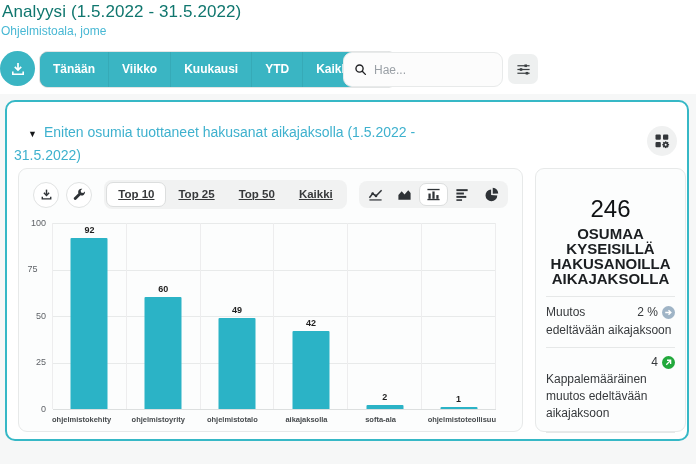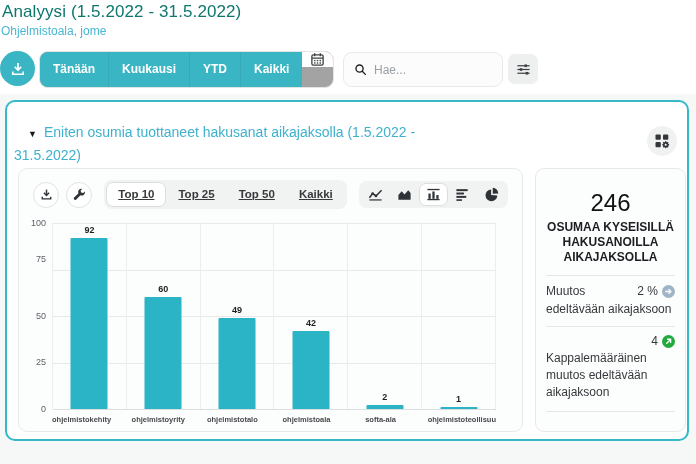--- a/index.html
+++ b/index.html
@@ -35,21 +35,21 @@
   .outer-card { position:absolute; left:5px; top:100px; width:684px; height:341px; background:#fff;
     border:2px solid #36b8c6; border-radius:10px; }
   .section-head { position:absolute; left:7px; top:20px; width:445px; text-indent:14px;
     font-size:14px; line-height:21px; color:#3eb1ce; font-weight:500; cursor:pointer; }
   .caret { display:inline-block; font-size:9px; color:#16181a; margin-right:7px; text-indent:0; }
   .gear-btn { position:absolute; right:10px; top:24px; width:30px; height:30px; border-radius:50%;
     background:#f0f1f1; display:flex; align-items:center; justify-content:center; cursor:pointer; }
 
   .inner-card { position:absolute; top:66px; background:#fcfdfd; border:1px solid #e7e9e9; border-radius:9px; }
   .chart-card { left:11px; width:505px; height:264px; }
-  .stats-card { left:528px; width:151px; height:264px; padding:8px 10px; }
+  .stats-card { left:528px; width:151px; height:264px; padding:14px 10px; }
 
   
   .controls { margin-top:11px; display:flex; justify-content:center; align-items:center; gap:12px; }
   .mini-group { display:flex; gap:7px; }
   .mini-circle { width:26px; height:26px; border-radius:50%; border:1px solid #e1e3e3; background:#fff;
     display:flex; align-items:center; justify-content:center; cursor:pointer; }
   .seg-group { display:flex; background:#f1f2f2; border-radius:8px; padding:2px; }
   .seg { padding:4px 11px; font-size:11.5px; line-height:15px; font-weight:600; color:#37393b;
     border-radius:7px; border:1px solid transparent; cursor:pointer; white-space:nowrap;text-decoration:underline; }
   .seg.sel { background:#fff; border-color:#dcdede; }
@@ -63,21 +63,21 @@
   .hgrid { position:absolute; left:0; right:0; height:1px; background:#e8eaea; }
   .hgrid.zero { background:#dcdfdf; }
   .bar-col { position:relative; width:74px; height:100%; border-right:1px solid #ededee; }
   .bar { position:absolute; bottom:0; left:50%; transform:translateX(-50%); width:37px; border-radius:1px 1px 0 0; }
   .bar-val { position:absolute; left:50%; transform:translateX(-50%); font-size:9px; font-weight:700; color:#1f1f1f; }
   .x-labels { position:absolute; left:33px; top:246px; width:444px; display:flex;gap:20px; }
   .xlab { width:74px; text-align:center; font-size:7.5px; font-weight:700; color:#464a4d; white-space:nowrap; }
 
   
   .stat-total { text-align:center; margin-top:12px; font-size:24px; font-weight:500; color:#101214; }
-  .stat-caption { text-align:center; font-size:12px; font-weight:700; color:#1b1e21; line-height:15px; margin-top:3px; }
+  .stat-caption { text-align:center; font-size:15px; font-weight:700; color:#1b1e21; line-height:15px; margin-top:3px; }
   .divider { border:none; border-top:1px solid #e6e8e8; margin-top:10px; }
   .stat-row1 { display:flex; justify-content:space-between; align-items:flex-start; margin-top:8px;
     font-size:12px; color:#36393c; }
   .val-ico { display:flex; align-items:center; gap:4px; }
   .stat-sub { font-size:12px; color:#36393c; margin-top:4px; }
   .stat-row2 { display:flex; justify-content:flex-end; align-items:center; gap:4px; margin-top:7px;
     font-size:12px; color:#36393c; }
   .stat-text2 { font-size:12px; color:#36393c; line-height:17px; margin-top:2px; }
   svg { display:block; }
 </style>
@@ -96,20 +96,21 @@
           <path d="M8 2v6.2" stroke="#fff" stroke-width="1.7"></path>
           <path d="M4.8 5.8l3.2 3.3 3.2-3.3" fill="none" stroke="#fff" stroke-width="1.7"></path>
           <path d="M2.8 10.6v2.6h10.4v-2.6" fill="none" stroke="#fff" stroke-width="1.6"></path>
         </svg>
     </span>
   </div>
 
   <div class="range-wrap">
     <div class="range-seg">
       <div class="range-btn">Tänään</div>
+      <div class="range-btn">Viikko</div>
       <div class="range-btn">Kuukausi</div>
       <div class="range-btn">YTD</div>
       <div class="range-btn">Kaikki</div>
     </div>
     <div class="cal-btn">
       <span>
         <svg width="15" height="15" viewBox="0 0 16 16">
             <rect x="2" y="3" width="12" height="11" rx="1.5" fill="none" stroke="#3c4043" stroke-width="1.4"></rect>
             <line x1="5" y1="1.4" x2="5" y2="4.4" stroke="#3c4043" stroke-width="1.4"></line>
             <line x1="11" y1="1.4" x2="11" y2="4.4" stroke="#3c4043" stroke-width="1.4"></line>
@@ -255,21 +256,21 @@
                 </svg>
             </span>
           </div>
         </div>
       </div>
 
       <div class="y-axis">
           <div class="ytick" style="top: 180.5px;">0</div>
           <div class="ytick" style="top: 134px;">25</div>
           <div class="ytick" style="top: 87.5px;">50</div>
-          <div class="ytick" style="top: 31px;">75</div>
+          <div class="ytick" style="top: 41px; text-align: center;">75</div>
           <div class="ytick" style="top: -5.5px;">100</div>
         </div>
       <div class="plot">
           <div class="hgrid zero" style="top: 186px;"></div>
           <div class="hgrid" style="top: 139.5px;"></div>
           <div class="hgrid" style="top: 93px;"></div>
           <div class="hgrid" style="top: 46.5px;"></div>
           <div class="hgrid" style="top: 0px;"></div>
           <div class="bar-col">
             <div class="bar-val" style="bottom: 174px;">92</div>
@@ -293,21 +294,21 @@
           </div>
           <div class="bar-col">
             <div class="bar-val" style="bottom: 5px;">1</div>
             <div class="bar" style="height: 2px; background: rgb(43, 179, 198);"></div>
           </div>
         </div>
       <div class="x-labels">
           <div class="xlab">ohjelmistokehity</div>
           <div class="xlab">ohjelmistoyrity</div>
           <div class="xlab">ohjelmistotalo</div>
-          <div class="xlab">ohjelmistoala</div>
+          <div class="xlab">aikajaksolla</div>
           <div class="xlab">softa-ala</div>
           <div class="xlab">ohjelmistoteollisuu</div>
         </div>
     </div>
 
     <div class="inner-card stats-card">
       <div class="stat-total">246</div>
       <div class="stat-caption">OSUMAA KYSEISILLÄ HAKUSANOILLA AIKAJAKSOLLA</div>
       <hr class="divider">
       <div class="stat-row1">

